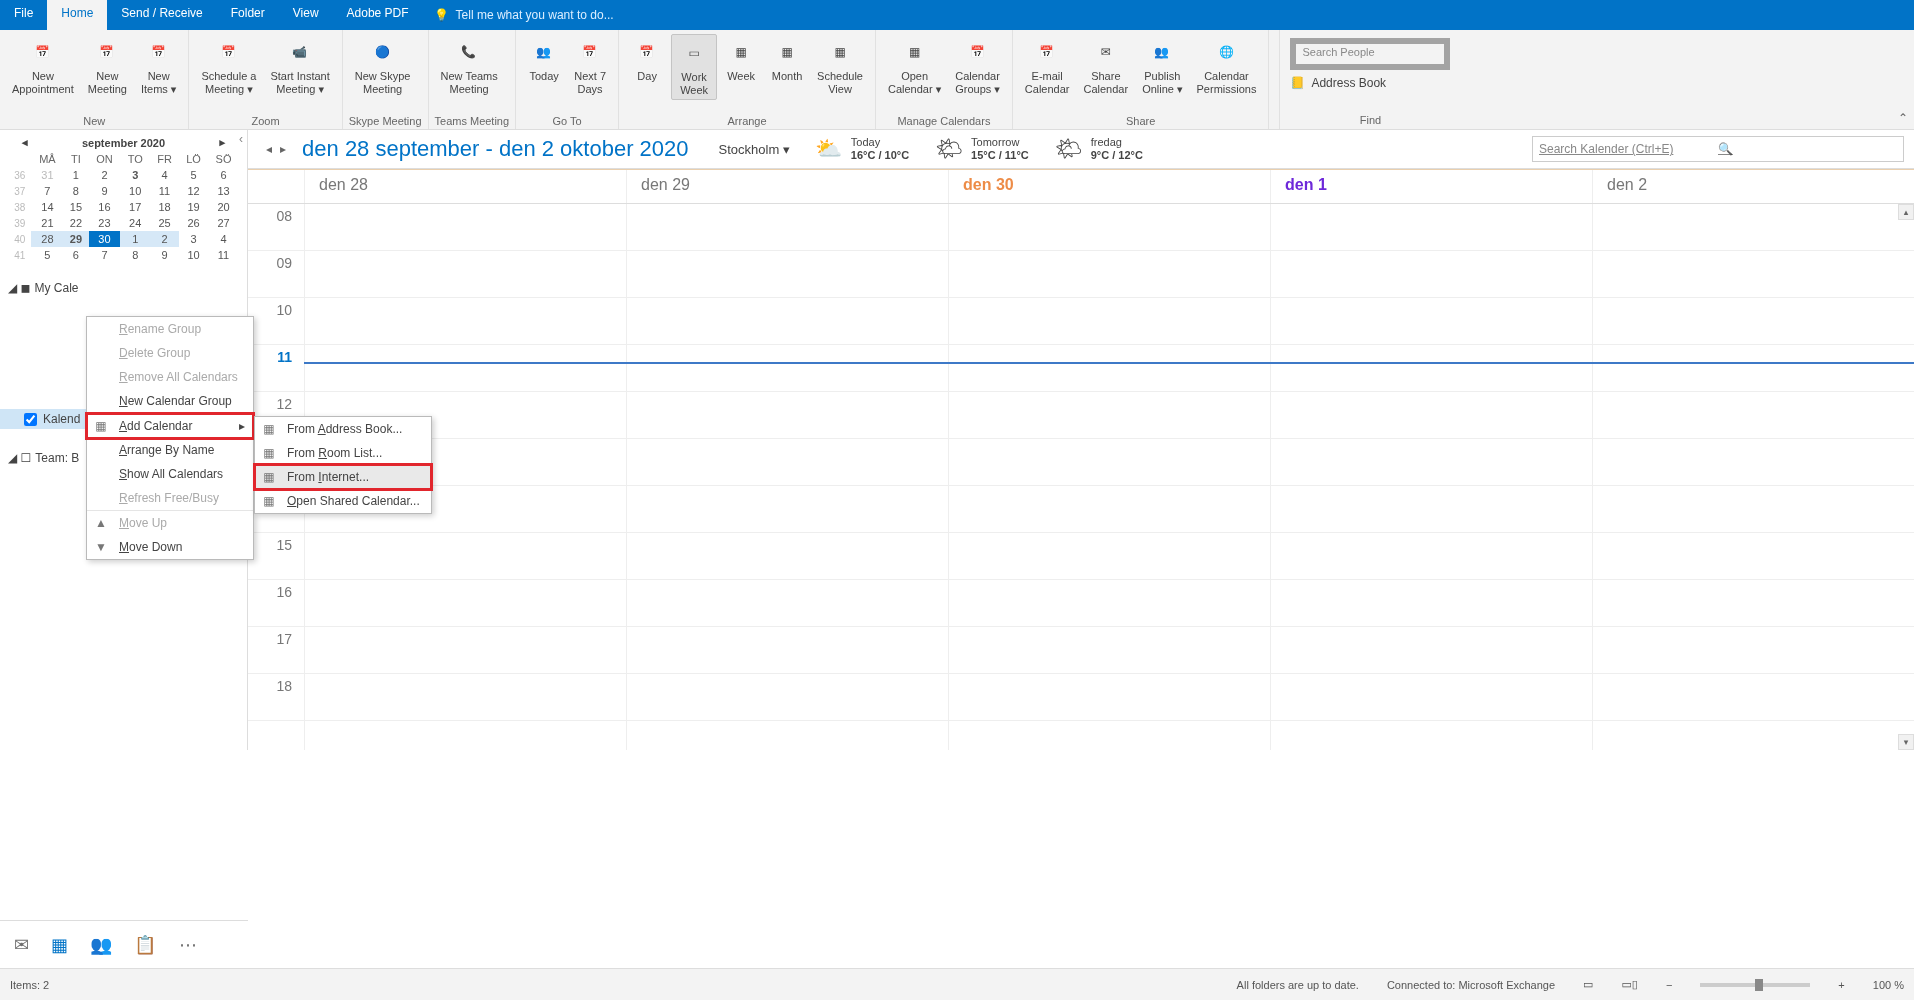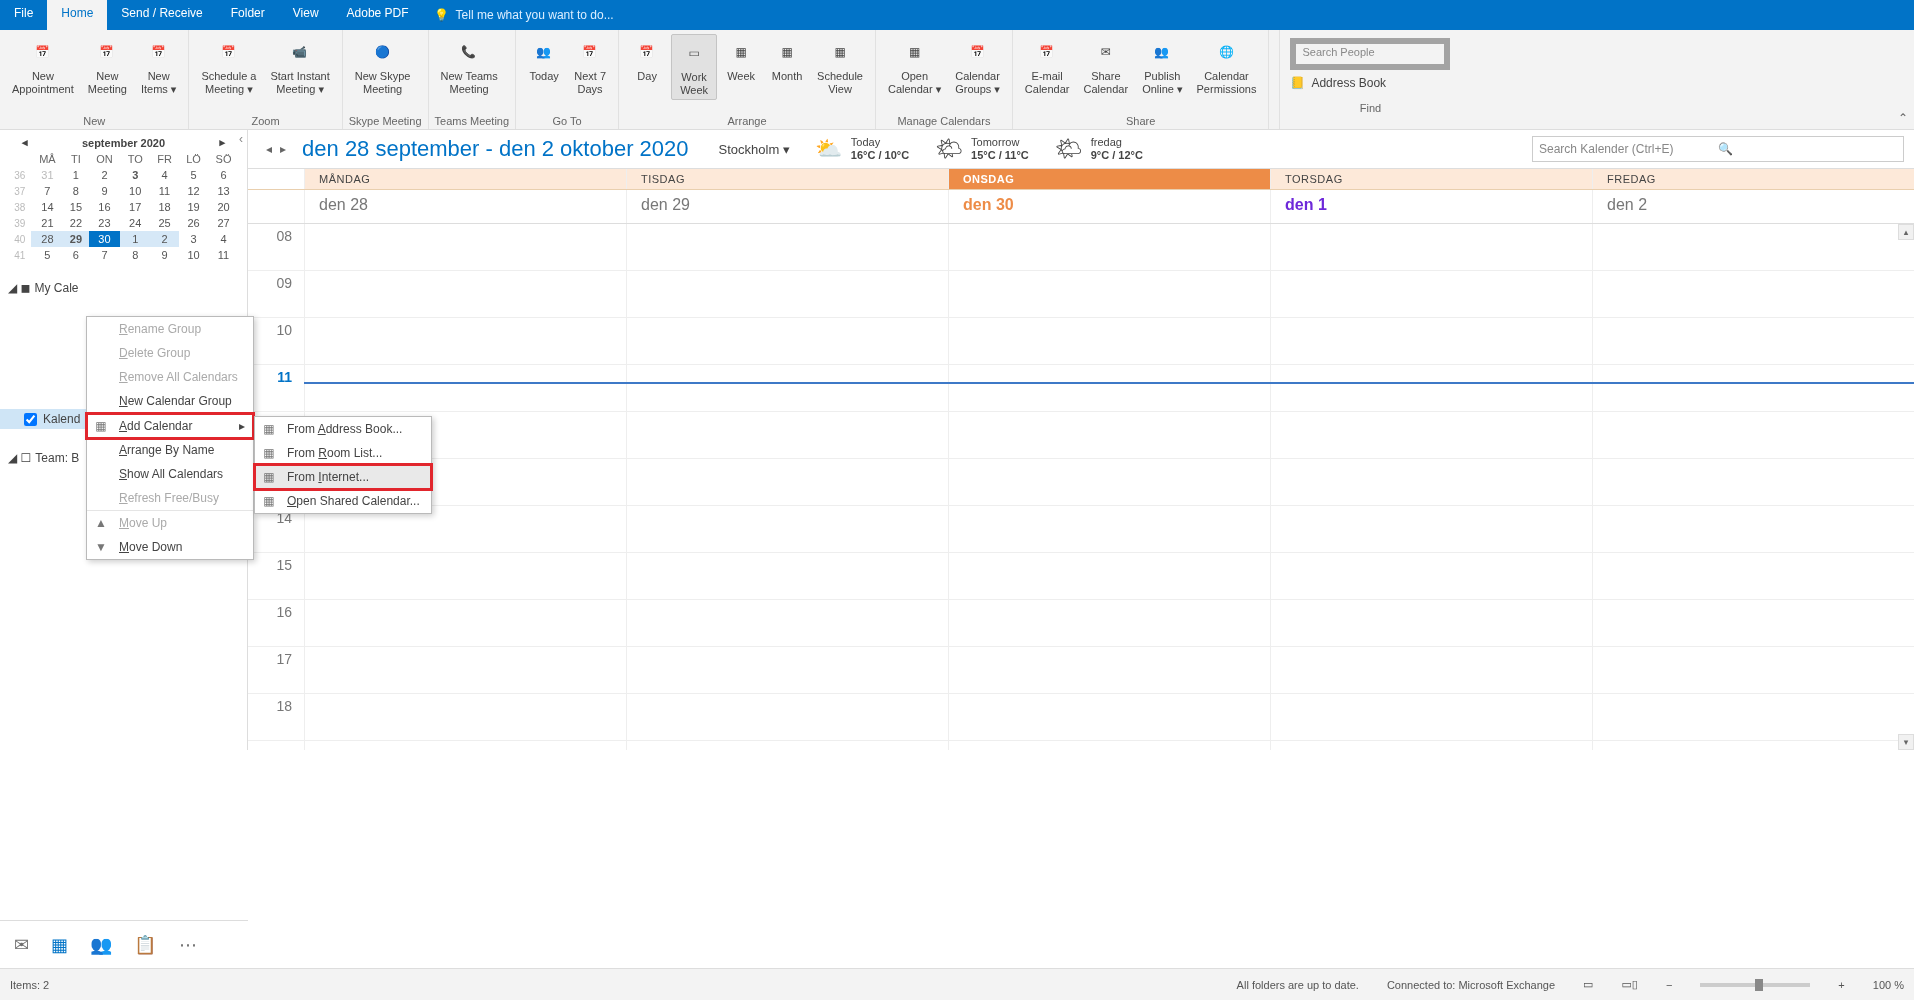--- a/index.html
+++ b/index.html
@@ -51,21 +51,21 @@
 .main { flex: 1; display: flex; flex-direction: column; }
 .main-header { display: flex; align-items: center; padding: 6px 10px 6px 18px; gap: 10px; }
 .nav-arrows { color: #666; display:flex; gap:8px; }
 .date-range { font-size: 22px; color: #0173c7; font-weight: 400; margin-left:6px;}
 .loc { color: #444; font-size: 13px; margin-left: 20px; cursor:pointer;}
 .weather { display: flex; gap: 26px; margin-left: 16px; }
 .wday { display: flex; align-items: center; gap: 8px; }
 .wday .wicon { font-size: 22px; }
 .wday .wtext { font-size: 11px; line-height: 13px; }
 .main-search { margin-left: auto; width: 372px; height: 26px; border: 1px solid #ccc; display:flex; align-items:center; padding:0 6px; color:#888;}
-.main-search span { flex:1; }
+.main-search span { flex:1;text-decoration:underline; }
 .grid-header { display: flex; border-top: 1px solid #ddd; border-bottom: 1px solid #e9cfae; }
 .time-gutter { width: 56px; }
 .dayhead { flex: 1; background: #fde9d9; border-left:1px solid #eee; }
 .dayhead.today { background: #ed8c47; color:#fff;}
 .dayhead .dname { font-size: 11px; padding: 4px 14px; letter-spacing:0.5px;}
 .dayhead.today .dname { font-weight: bold; }
 .grid-dates { display:flex; border-bottom:1px solid #ddd; height:34px;}
 .grid-dates .dcell { flex:1; padding:6px 14px; border-left:1px solid #eee; font-size:16px; color:#777;}
 .grid-dates .dcell.today { color:#ed8c47; font-weight:bold; }
 .grid-dates .dcell.bold { color:#6d28d9; font-weight:bold;}
@@ -226,21 +226,21 @@
         </div>
       </div>
       <div class="ribbon-group-label">Share</div>
     </div>
     <div class="ribbon-side" style="order:99; border-left:1px solid #e1e1e1; padding-left:10px;">
     <div class="search-people">Search People</div>
     <div class="addr-book">
       <span>📒</span>
       <span>Address Book</span>
     </div>
-    <div class="ribbon-group-label" style="margin-top:10px;">Find</div>
+    <div class="ribbon-group-label" style="margin-top:22px;">Find</div>
   </div>
   <div class="ribbon-collapse">⌃</div>
 </div>
 
 <div class="content">
   <div class="sidebar">
     <div class="sidebar-toggle">‹</div>
     <div class="mini-cal">
       <div class="mini-cal-header">
         <span>◂</span>
@@ -385,37 +385,20 @@
           </div>
         </div>
       <div class="main-search">
         <span>Search Kalender (Ctrl+E)</span>
         <span>🔍</span>
       </div>
     </div>
 
     <div class="grid-header">
       <div class="time-gutter"></div>
-      <div id="dayheads" style="display:flex;flex:1;">
-          <div class="dayhead">
-            <div class="dname">MÅNDAG</div>
-          </div>
-          <div class="dayhead">
-            <div class="dname">TISDAG</div>
-          </div>
-          <div class="dayhead today">
-            <div class="dname">ONSDAG</div>
-          </div>
-          <div class="dayhead">
-            <div class="dname">TORSDAG</div>
-          </div>
-          <div class="dayhead">
-            <div class="dname">FREDAG</div>
-          </div>
-        </div>
     </div>
     <div class="grid-dates">
       <div class="time-gutter"></div>
       <div id="daydates" style="display:flex;flex:1;">
           <div class="dcell">den 28</div>
           <div class="dcell">den 29</div>
           <div class="dcell today">den 30</div>
           <div class="dcell bold">den 1</div>
           <div class="dcell">den 2</div>
         </div>

